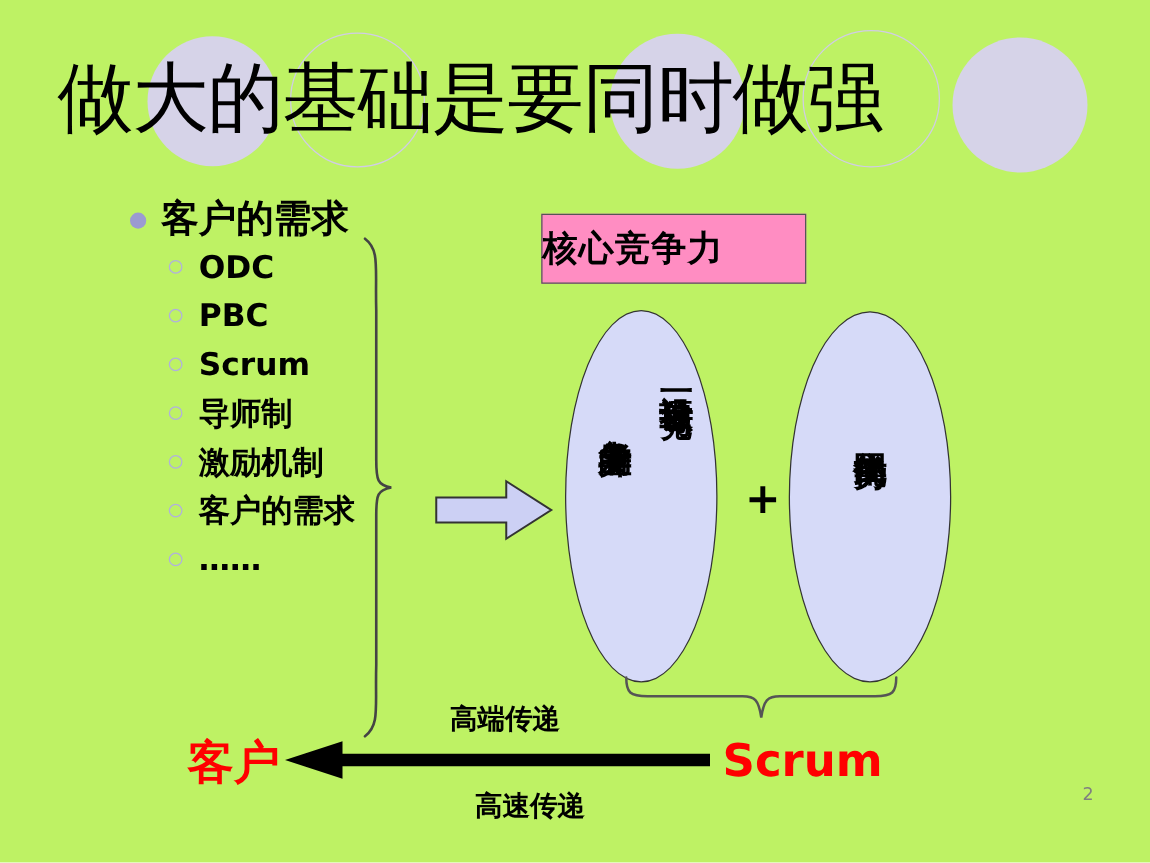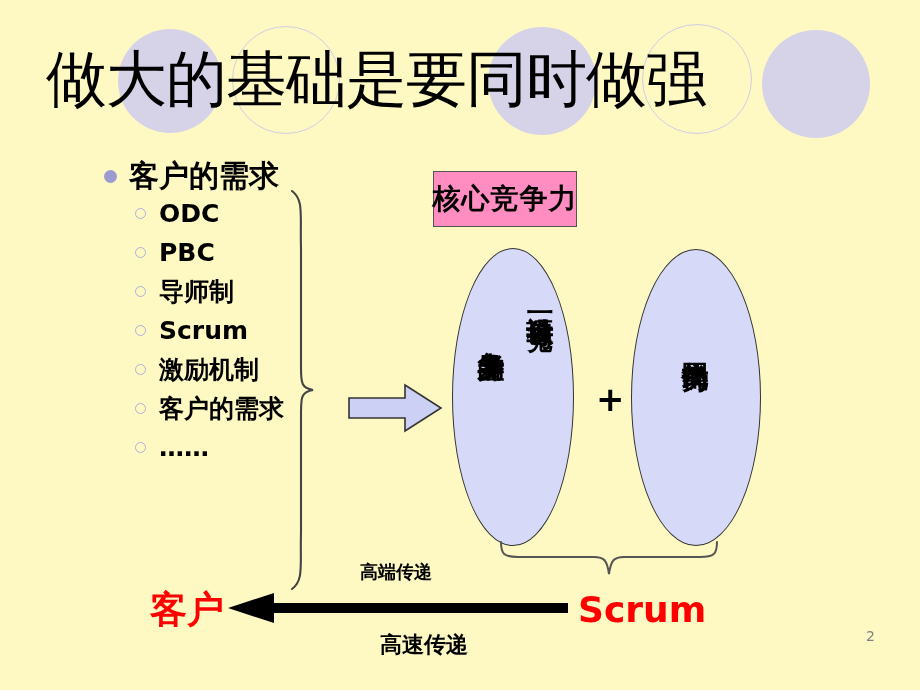--- a/index.html
+++ b/index.html
@@ -4,21 +4,21 @@
 <style>
   html, body {
     margin: 0;
     padding: 0;
     background: #ffffff;
   }
   #slide {
     position: relative;
     width: 920px;
     height: 690px;
-    background: #fef9c3;
+    background: #bef264;
     overflow: hidden;
     font-family: "DejaVu Sans", "Liberation Sans", sans-serif;
   }
 
   
   .deco-circle {
     position: absolute;
     border-radius: 50%;
     box-sizing: border-box;
   }
@@ -109,28 +109,28 @@
     width: 96px;
     height: 52px;
     z-index: 4;
   }
 
   
   #core-box {
     position: absolute;
     left: 433px;
     top: 171px;
-    width: 144px;
+    width: 212px;
     height: 56px;
     background: #ff8dc2;
     border: 1.5px solid #555555;
     box-sizing: border-box;
     display: flex;
     align-items: center;
-    justify-content: center;
+    justify-content: flex-start;
     z-index: 6;
   }
   #core-box-label {
     font-size: 28px;
     font-weight: bold;
     color: #000;
     letter-spacing: 1px;
     white-space: nowrap;
   }
 
@@ -186,21 +186,21 @@
     width: 222px;
     height: 40px;
     z-index: 4;
   }
 
   
   #delivery-top-label {
     position: absolute;
     left: 360px;
     top: 560px;
-    font-size: 18px;
+    font-size: 22px;
     font-weight: bold;
     color: #000;
     white-space: nowrap;
     z-index: 6;
   }
   #delivery-bottom-label {
     position: absolute;
     left: 380px;
     top: 630px;
     font-size: 22px;
@@ -270,25 +270,25 @@
     <div class="bullet-sub">
       <span class="dot-hollow"></span>
       <span class="bullet-sub-label">ODC</span>
     </div>
     <div class="bullet-sub">
       <span class="dot-hollow"></span>
       <span class="bullet-sub-label">PBC</span>
     </div>
     <div class="bullet-sub">
       <span class="dot-hollow"></span>
+      <span class="bullet-sub-label">Scrum</span>
+    </div>
+    <div class="bullet-sub">
+      <span class="dot-hollow"></span>
       <span class="bullet-sub-label">导师制</span>
-    </div>
-    <div class="bullet-sub">
-      <span class="dot-hollow"></span>
-      <span class="bullet-sub-label">Scrum</span>
     </div>
     <div class="bullet-sub">
       <span class="dot-hollow"></span>
       <span class="bullet-sub-label">激励机制</span>
     </div>
     <div class="bullet-sub">
       <span class="dot-hollow"></span>
       <span class="bullet-sub-label">客户的需求</span>
     </div>
     <div class="bullet-sub">

